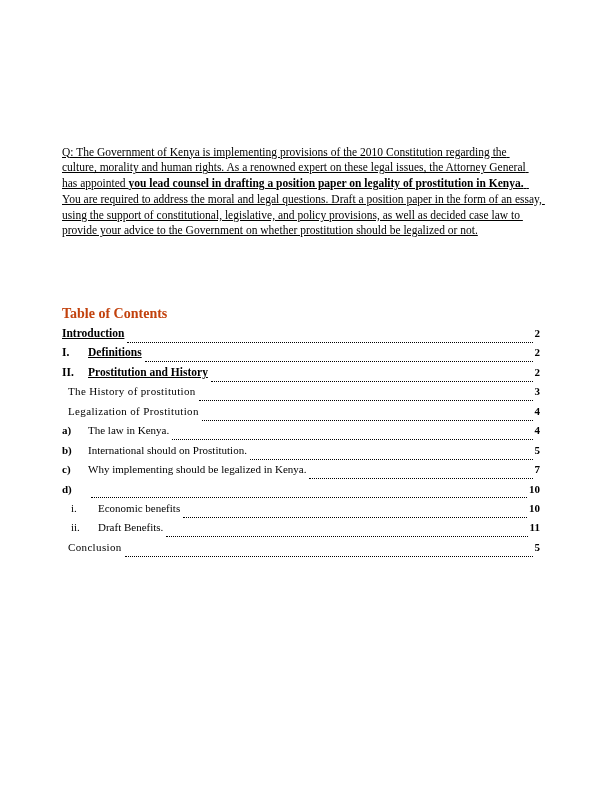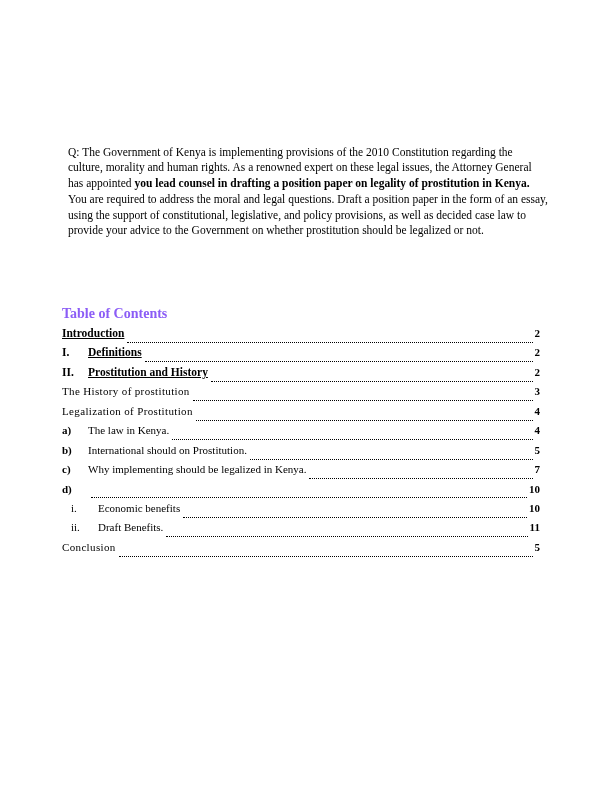--- a/index.html
+++ b/index.html
@@ -11,27 +11,28 @@
     position: relative;
     width: 612px;
     height: 792px;
     background: #ffffff;
     overflow: hidden;
     font-family: "Liberation Serif", "DejaVu Serif", serif;
     color: #000000;
   }
   .question {
     position: absolute;
-    left: 68px;
+    left: 62px;
     top: 133px;
     width: 481px;
     font-size: 11.5px;
     line-height: 15.8px;
     white-space: pre-wrap;
     text-align: left;
+    text-decoration: underline;
   }
   .question .bold-seg {
     font-weight: bold;
   }
   .toc-heading {
     position: absolute;
     left: 62px;
     top: 306px;
     font-size: 14px;
     font-weight: bold;
@@ -54,41 +55,41 @@
     width: 26px;
   }
   .toc-row.lvl2 .marker { margin-left: 9px; width: 27px; }
   .toc-row .label {
     flex: 0 1 auto;
     white-space: nowrap;
   }
   .toc-row.bold { font-weight: bold; font-size: 11.5px; }
   .toc-row.underline .label { text-decoration: underline; }
   .toc-row.marker-bold .marker { font-weight: bold; }
-  .toc-row.wide .label { letter-spacing: 0.35px; }
+  .toc-row.wide .label { letter-spacing: 0.35px; margin-left: 6px; }
   .toc-row .leader {
     flex: 1 1 auto;
     border-bottom: 1.4px dotted #000000;
     margin: 0 2px 3.5px 3px;
     min-width: 8px;
   }
   .toc-row .pagenum {
     flex: 0 0 auto;
     font-weight: bold;
     font-size: 11px;
   }
 </style>
 </head>
 <body>
 
 <div class="page">
 
   <p class="question"><span>Q: The Government of Kenya is implementing provisions of the 2010 Constitution regarding the culture, morality and human rights. As a renowned expert on these legal issues, the Attorney General has appointed </span><span class="bold-seg">you lead counsel in drafting a position paper on legality of prostitution in Kenya.</span><span>  You are required to address the moral and legal questions. Draft a position paper in the form of an essay, using the support of constitutional, legislative, and policy provisions, as well as decided case law to provide your advice to the Government on whether prostitution should be legalized or not.</span></p>
 
-  <div class="toc-heading" style="color: #8b5cf6;">Table of Contents</div>
+  <div class="toc-heading" style="color: #c2410c;">Table of Contents</div>
 
   <div class="toc-list">
       <div class="toc-row lvl0 bold underline">
 
       <span class="label">Introduction</span>
       <span class="leader"></span>
       <span class="pagenum">2</span>
     </div>
       <div class="toc-row lvl1 bold underline marker-bold">
       <span class="marker">I.</span>

